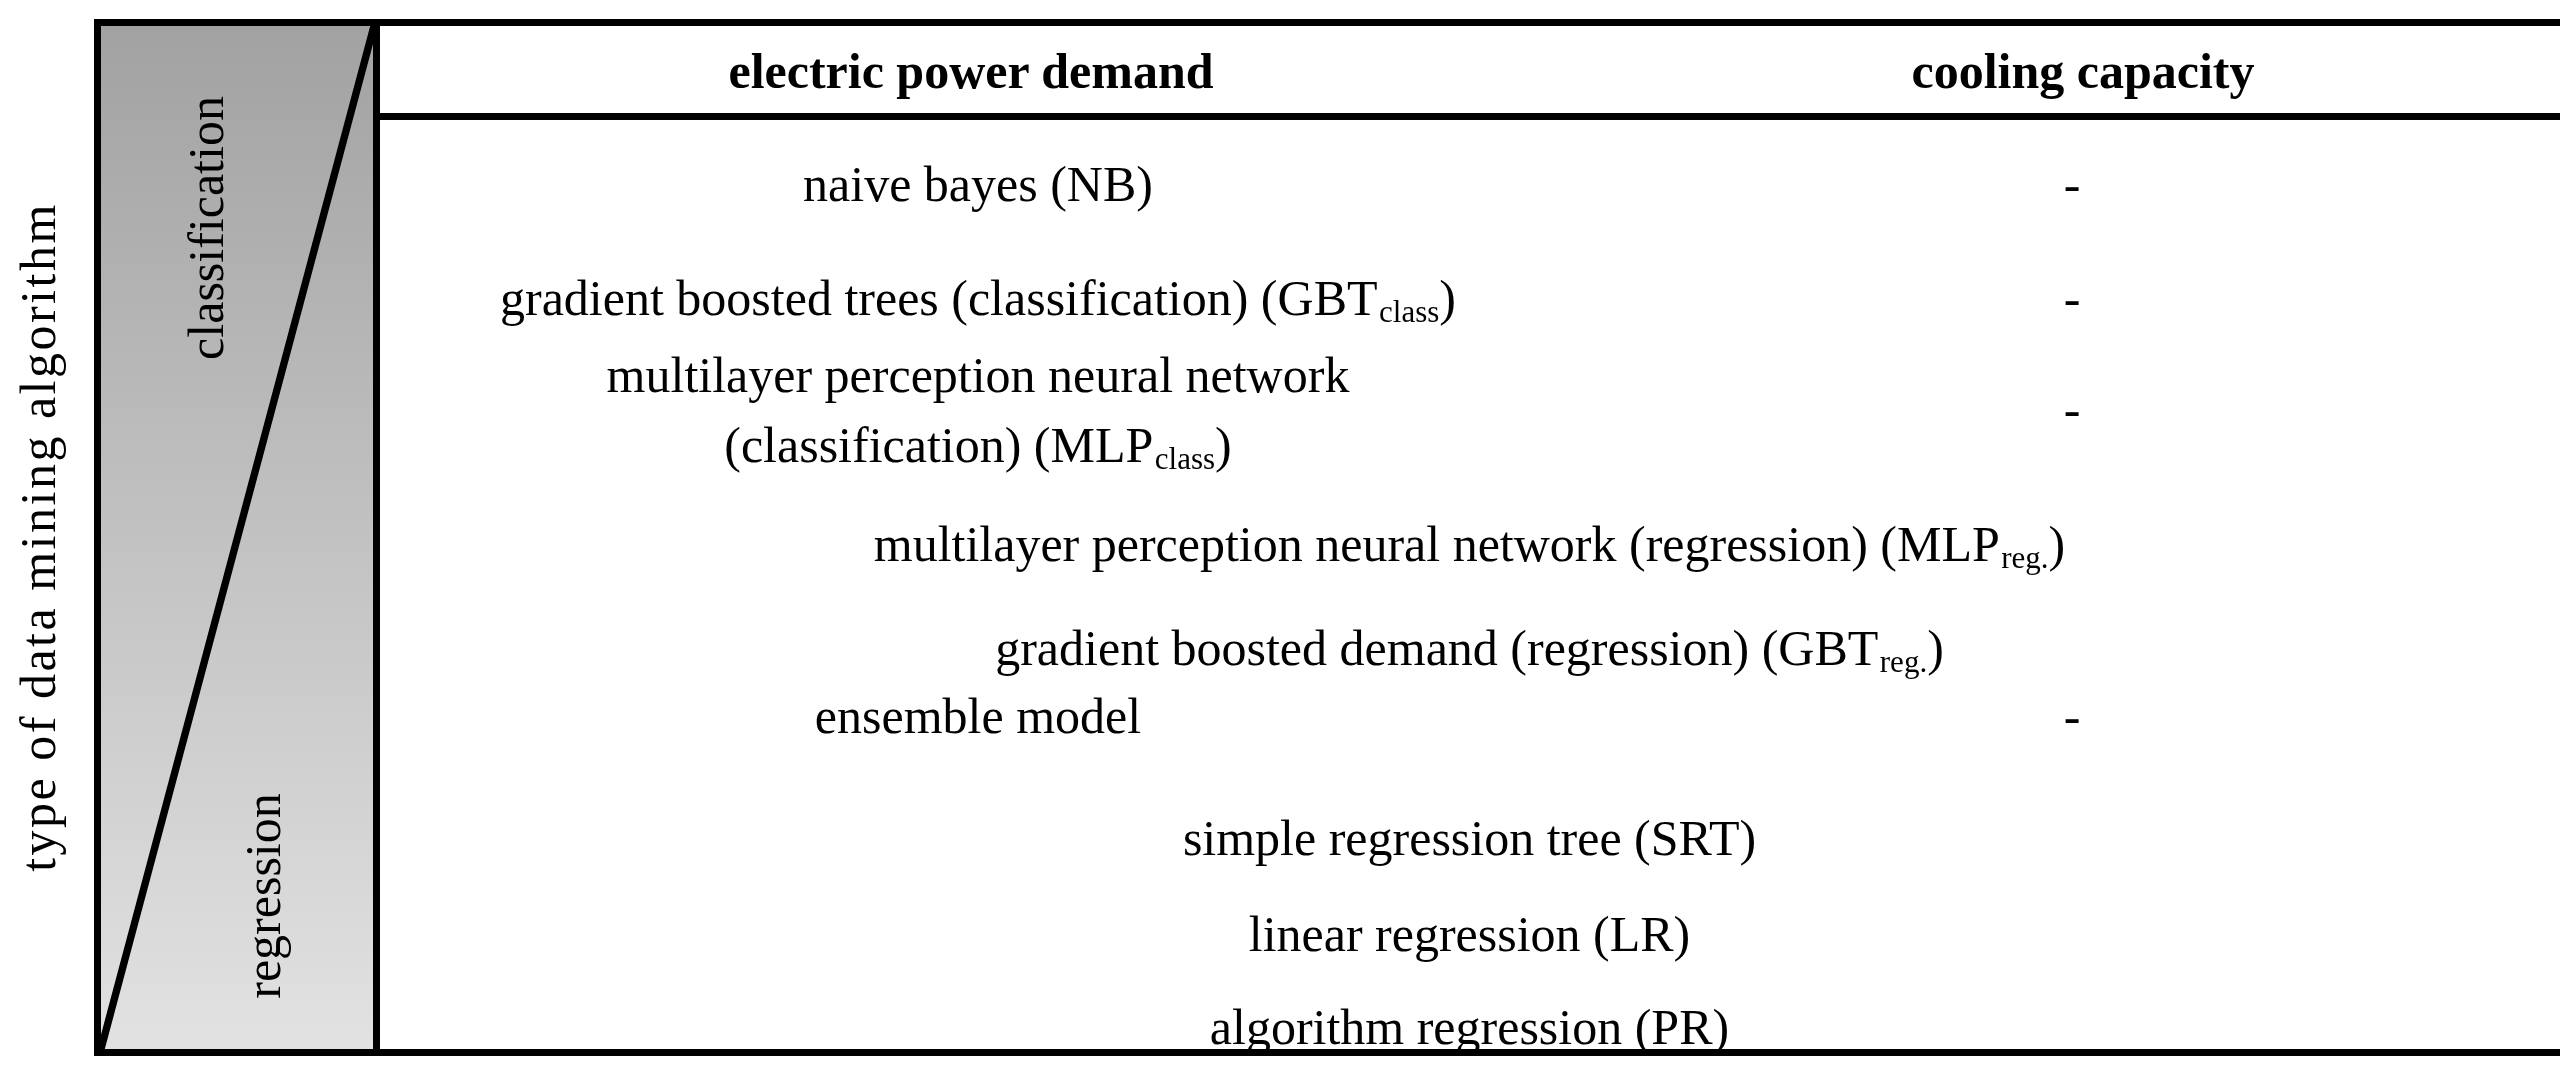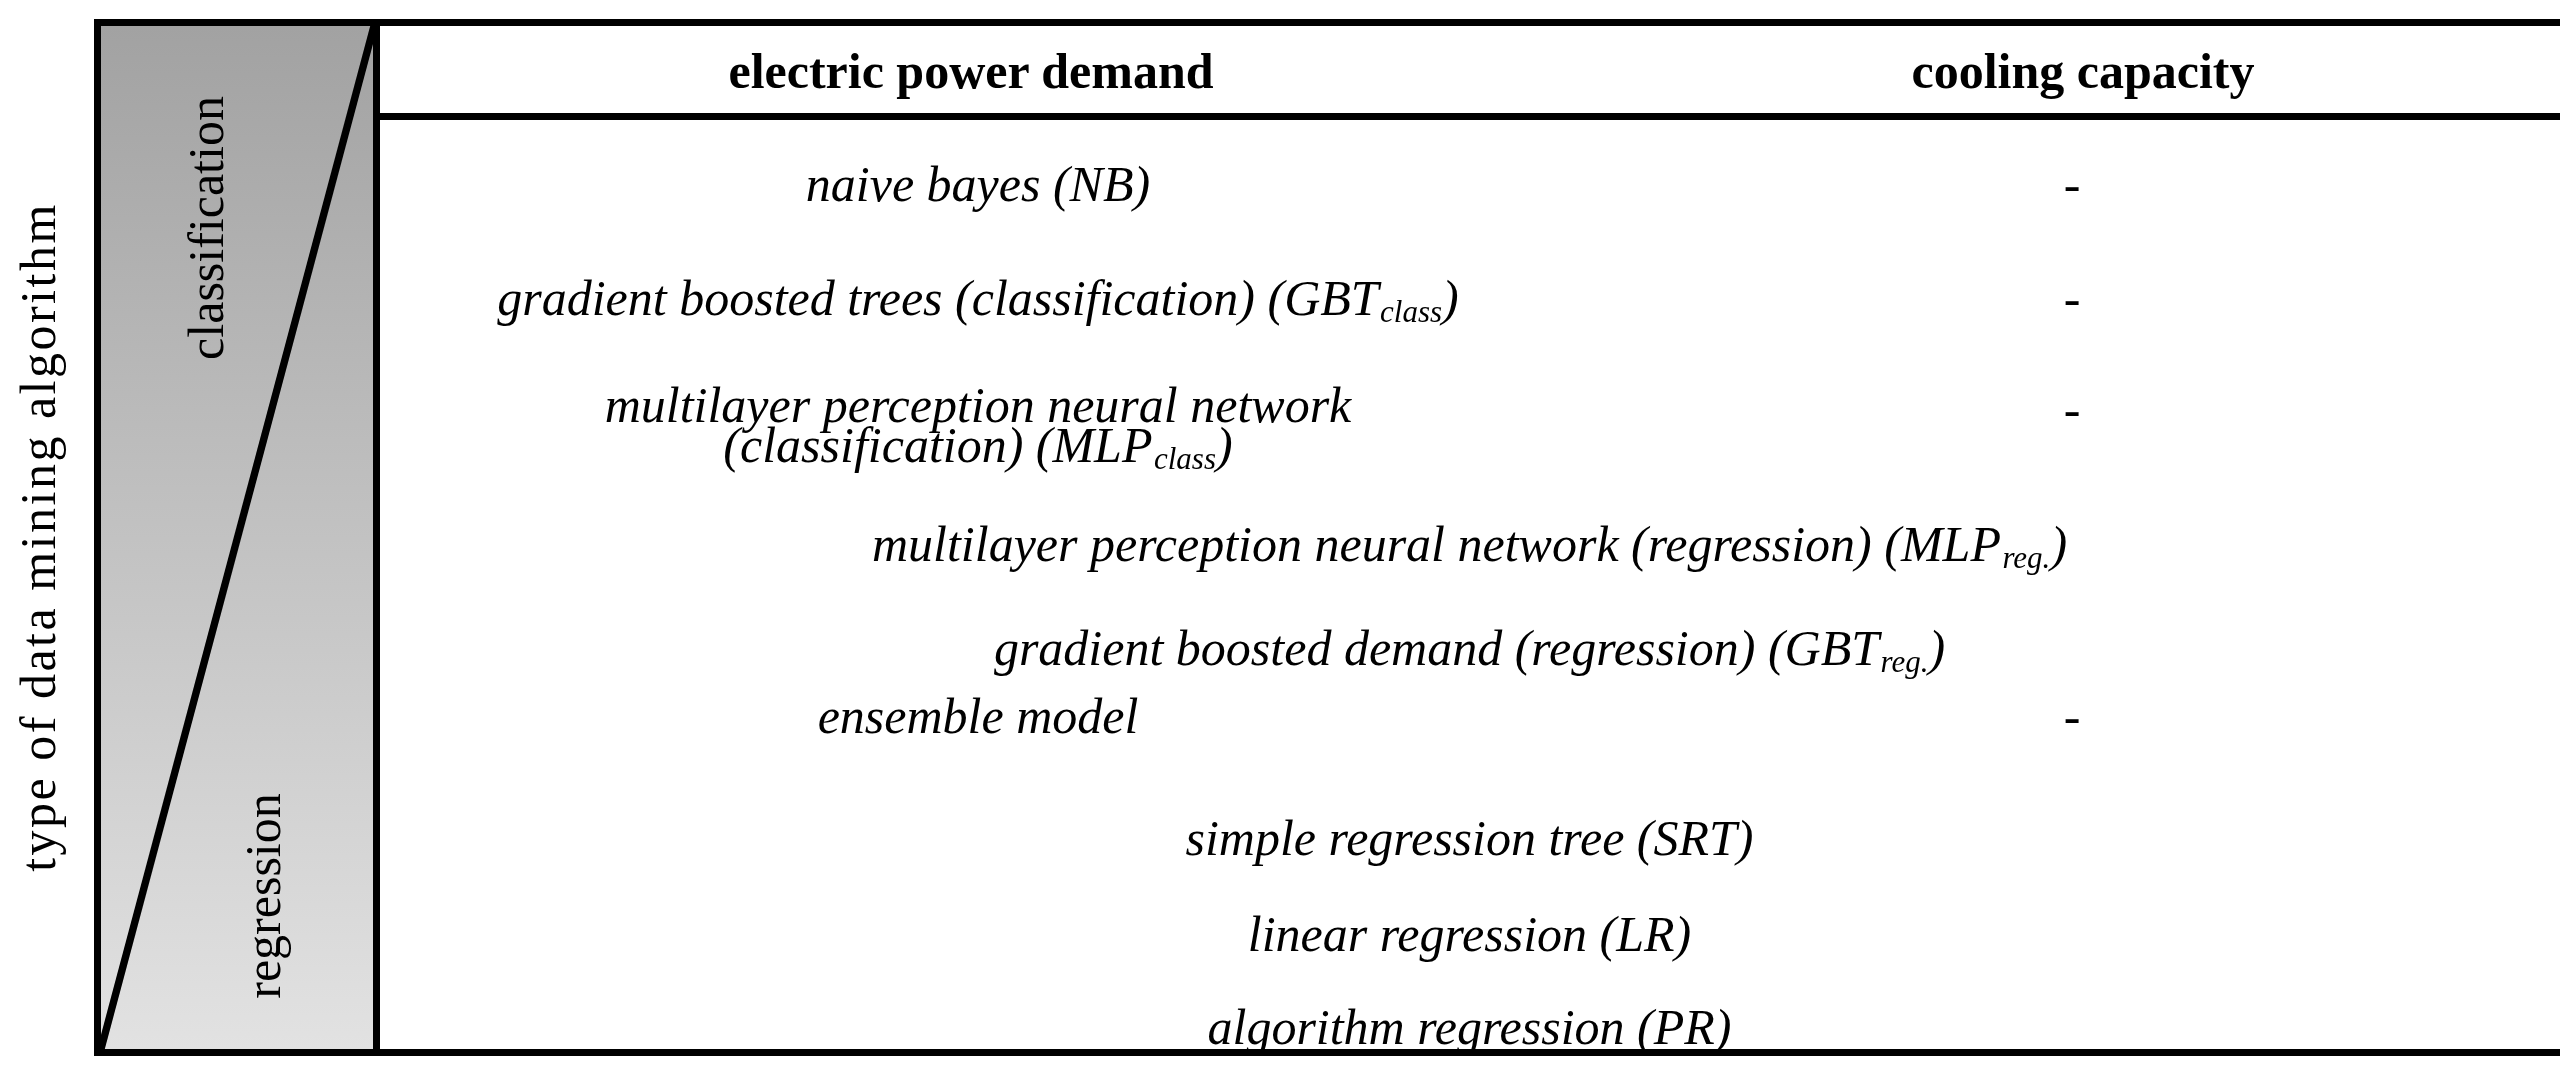--- a/index.html
+++ b/index.html
@@ -71,21 +71,20 @@
   .h1 { left: 379px;  width: 1184px; }
   .h2 { left: 1642px; width: 882px; }
   
   .rowline {
     position: absolute;
     transform: translateY(-50%);
     font-size: 50px;
     text-align: center;
     white-space: nowrap;
     line-height: 1;
-    font-style: italic;
   }
   .col1 { left: 379px; width: 1198px; }
   .span { left: 379px; width: 2181px; margin-top: 19px; }
   .subsc {
     font-size: 0.62em;
     position: relative;
     top: 0.24em;
     margin-left: 1.5px;
   }
   .dashcell {
@@ -123,21 +122,21 @@
 
   <div class="header h1">electric power demand</div>
 
   <div class="header h2">cooling capacity</div>
 
   <div id="rows">
       <div class="rowline col1" style="top: 184px;"><span>naive bayes (NB)</span></div>
       <div class="dashcell" style="top: 184px;">-</div>
       <div class="rowline col1" style="top: 298px;"><span>gradient boosted trees (classification) (GBT</span><span class="subsc">class</span><span>)</span></div>
       <div class="dashcell" style="top: 298px;">-</div>
-      <div class="rowline col1" style="top: 375px; margin-top: 30px;"><span>multilayer perception neural network</span></div>
+      <div class="rowline col1" style="top: 375px;"><span>multilayer perception neural network</span></div>
       <div class="rowline col1" style="top: 445px;"><span>(classification) (MLP</span><span class="subsc">class</span><span>)</span></div>
       <div class="dashcell" style="top: 409px;">-</div>
       <div class="rowline span" style="top: 525px;"><span>multilayer perception neural network (regression) (MLP</span><span class="subsc">reg.</span><span>)</span></div>
       <div class="rowline span" style="top: 629px;"><span>gradient boosted demand (regression) (GBT</span><span class="subsc">reg.</span><span>)</span></div>
       <div class="rowline col1" style="top: 716px;"><span>ensemble model</span></div>
       <div class="dashcell" style="top: 716px;">-</div>
       <div class="rowline span" style="top: 819px;"><span>simple regression tree (SRT)</span></div>
       <div class="rowline span" style="top: 915px;"><span>linear regression (LR)</span></div>
       <div class="rowline span" style="top: 1008px;"><span>algorithm regression (PR)</span></div>
     </div>

